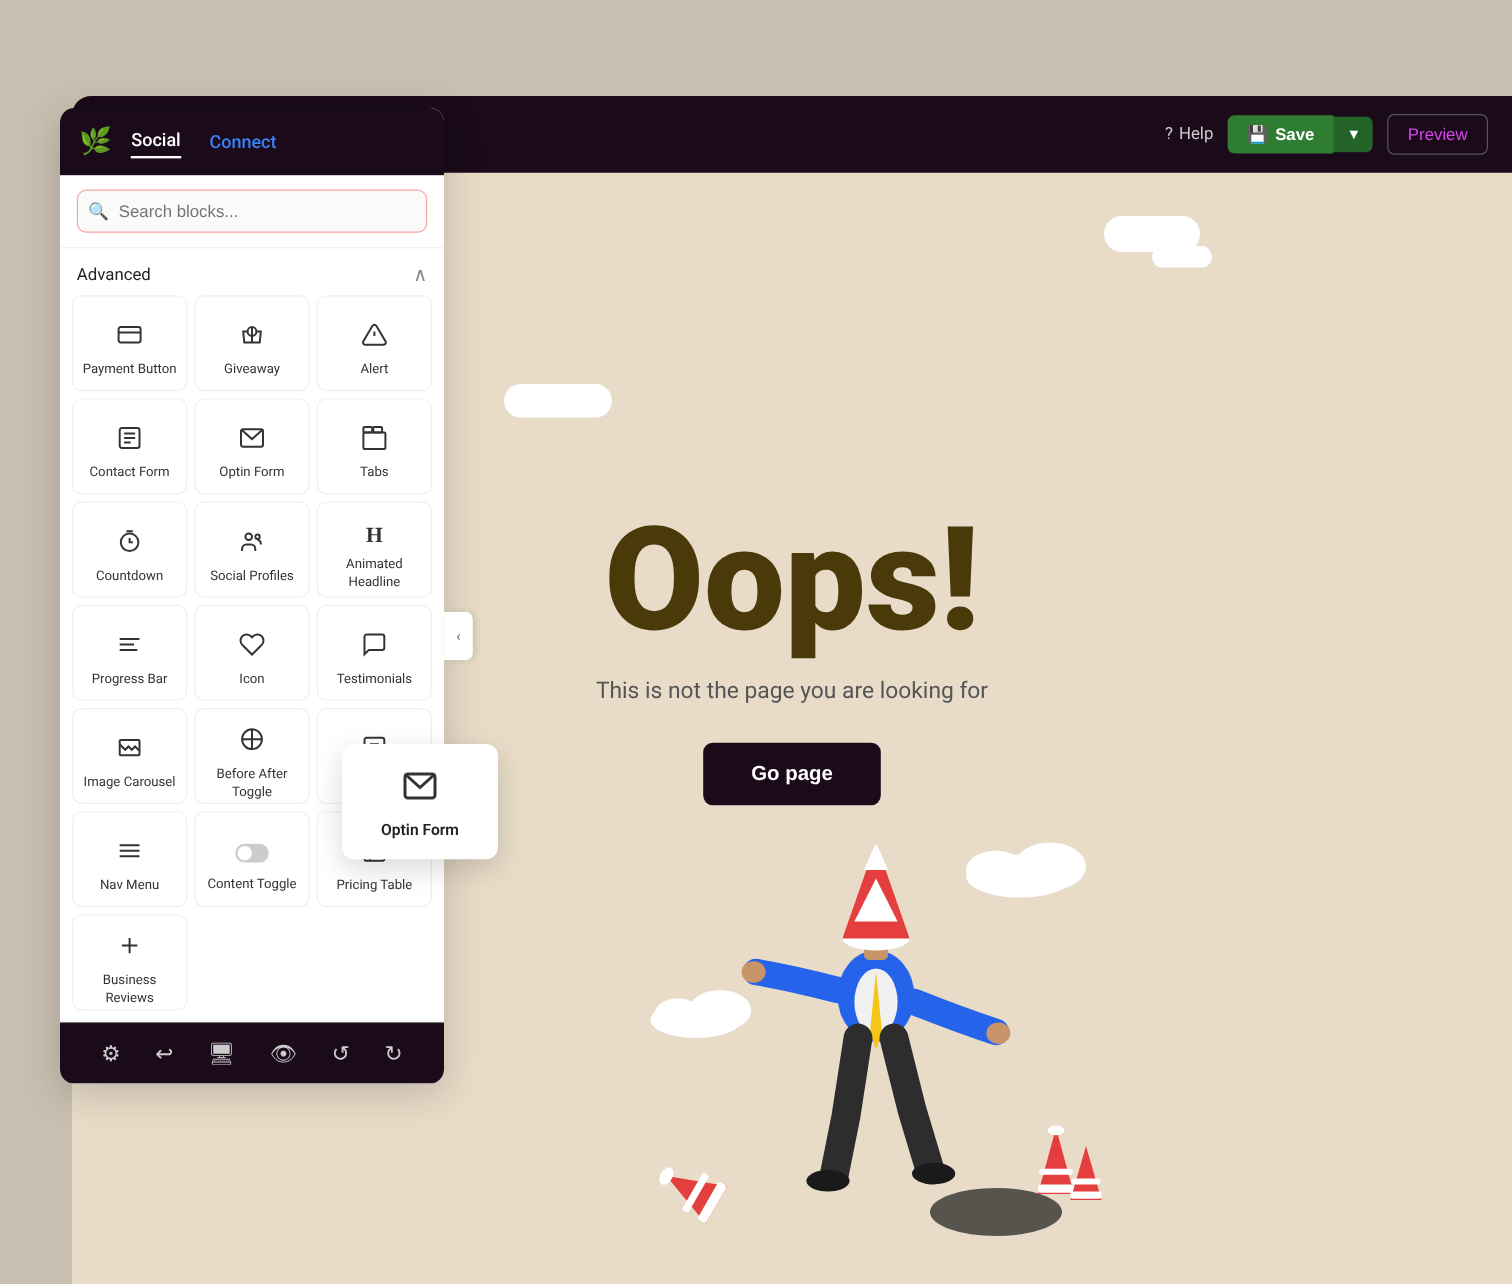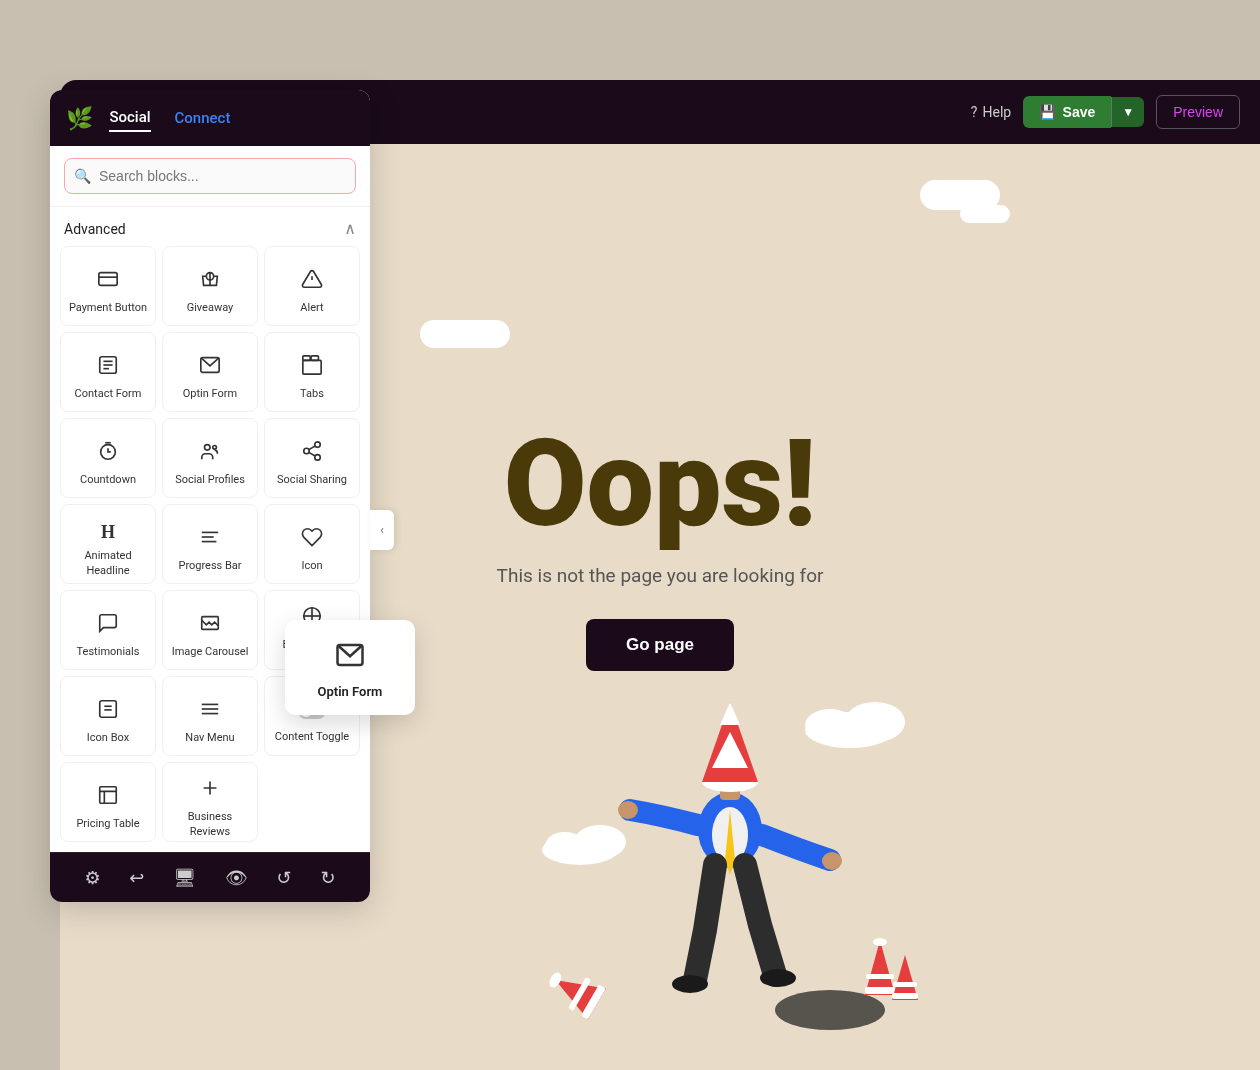--- a/index.html
+++ b/index.html
@@ -466,32 +466,20 @@
         <svg width="22" height="22" viewBox="0 0 24 24" fill="none" stroke="#333" stroke-width="1.8">
             <circle cx="9" cy="8" r="3"></circle>
             <circle cx="17" cy="8" r="2"></circle>
             <path d="M3 21v-2a4 4 0 014-4h4a4 4 0 014 4v2"></path>
             <path d="M17 11a3 3 0 013 3v1"></path>
           </svg>
       </span>
       <span class="block-label">Social Profiles</span>
     </div>
 
-    <div class="block-item">
-      <span class="block-icon">
-        <svg width="22" height="22" viewBox="0 0 24 24" fill="none" stroke="#333" stroke-width="1.8">
-            <circle cx="18" cy="5" r="3"></circle>
-            <circle cx="6" cy="12" r="3"></circle>
-            <circle cx="18" cy="19" r="3"></circle>
-            <line x1="8.59" y1="13.51" x2="15.42" y2="17.49"></line>
-            <line x1="15.41" y1="6.51" x2="8.59" y2="10.49"></line>
-          </svg>
-      </span>
-      <span class="block-label">Social Sharing</span>
-    </div>
 
     <div class="block-item">
       <span class="block-icon" style="font-weight:900;font-size:18px;font-family:serif;">H</span>
       <span class="block-label">Animated Headline</span>
     </div>
 
     <div class="block-item">
       <span class="block-icon">
         <svg width="22" height="22" viewBox="0 0 24 24" fill="none" stroke="#333" stroke-width="1.8">
             <line x1="3" y1="7" x2="21" y2="7"></line>

